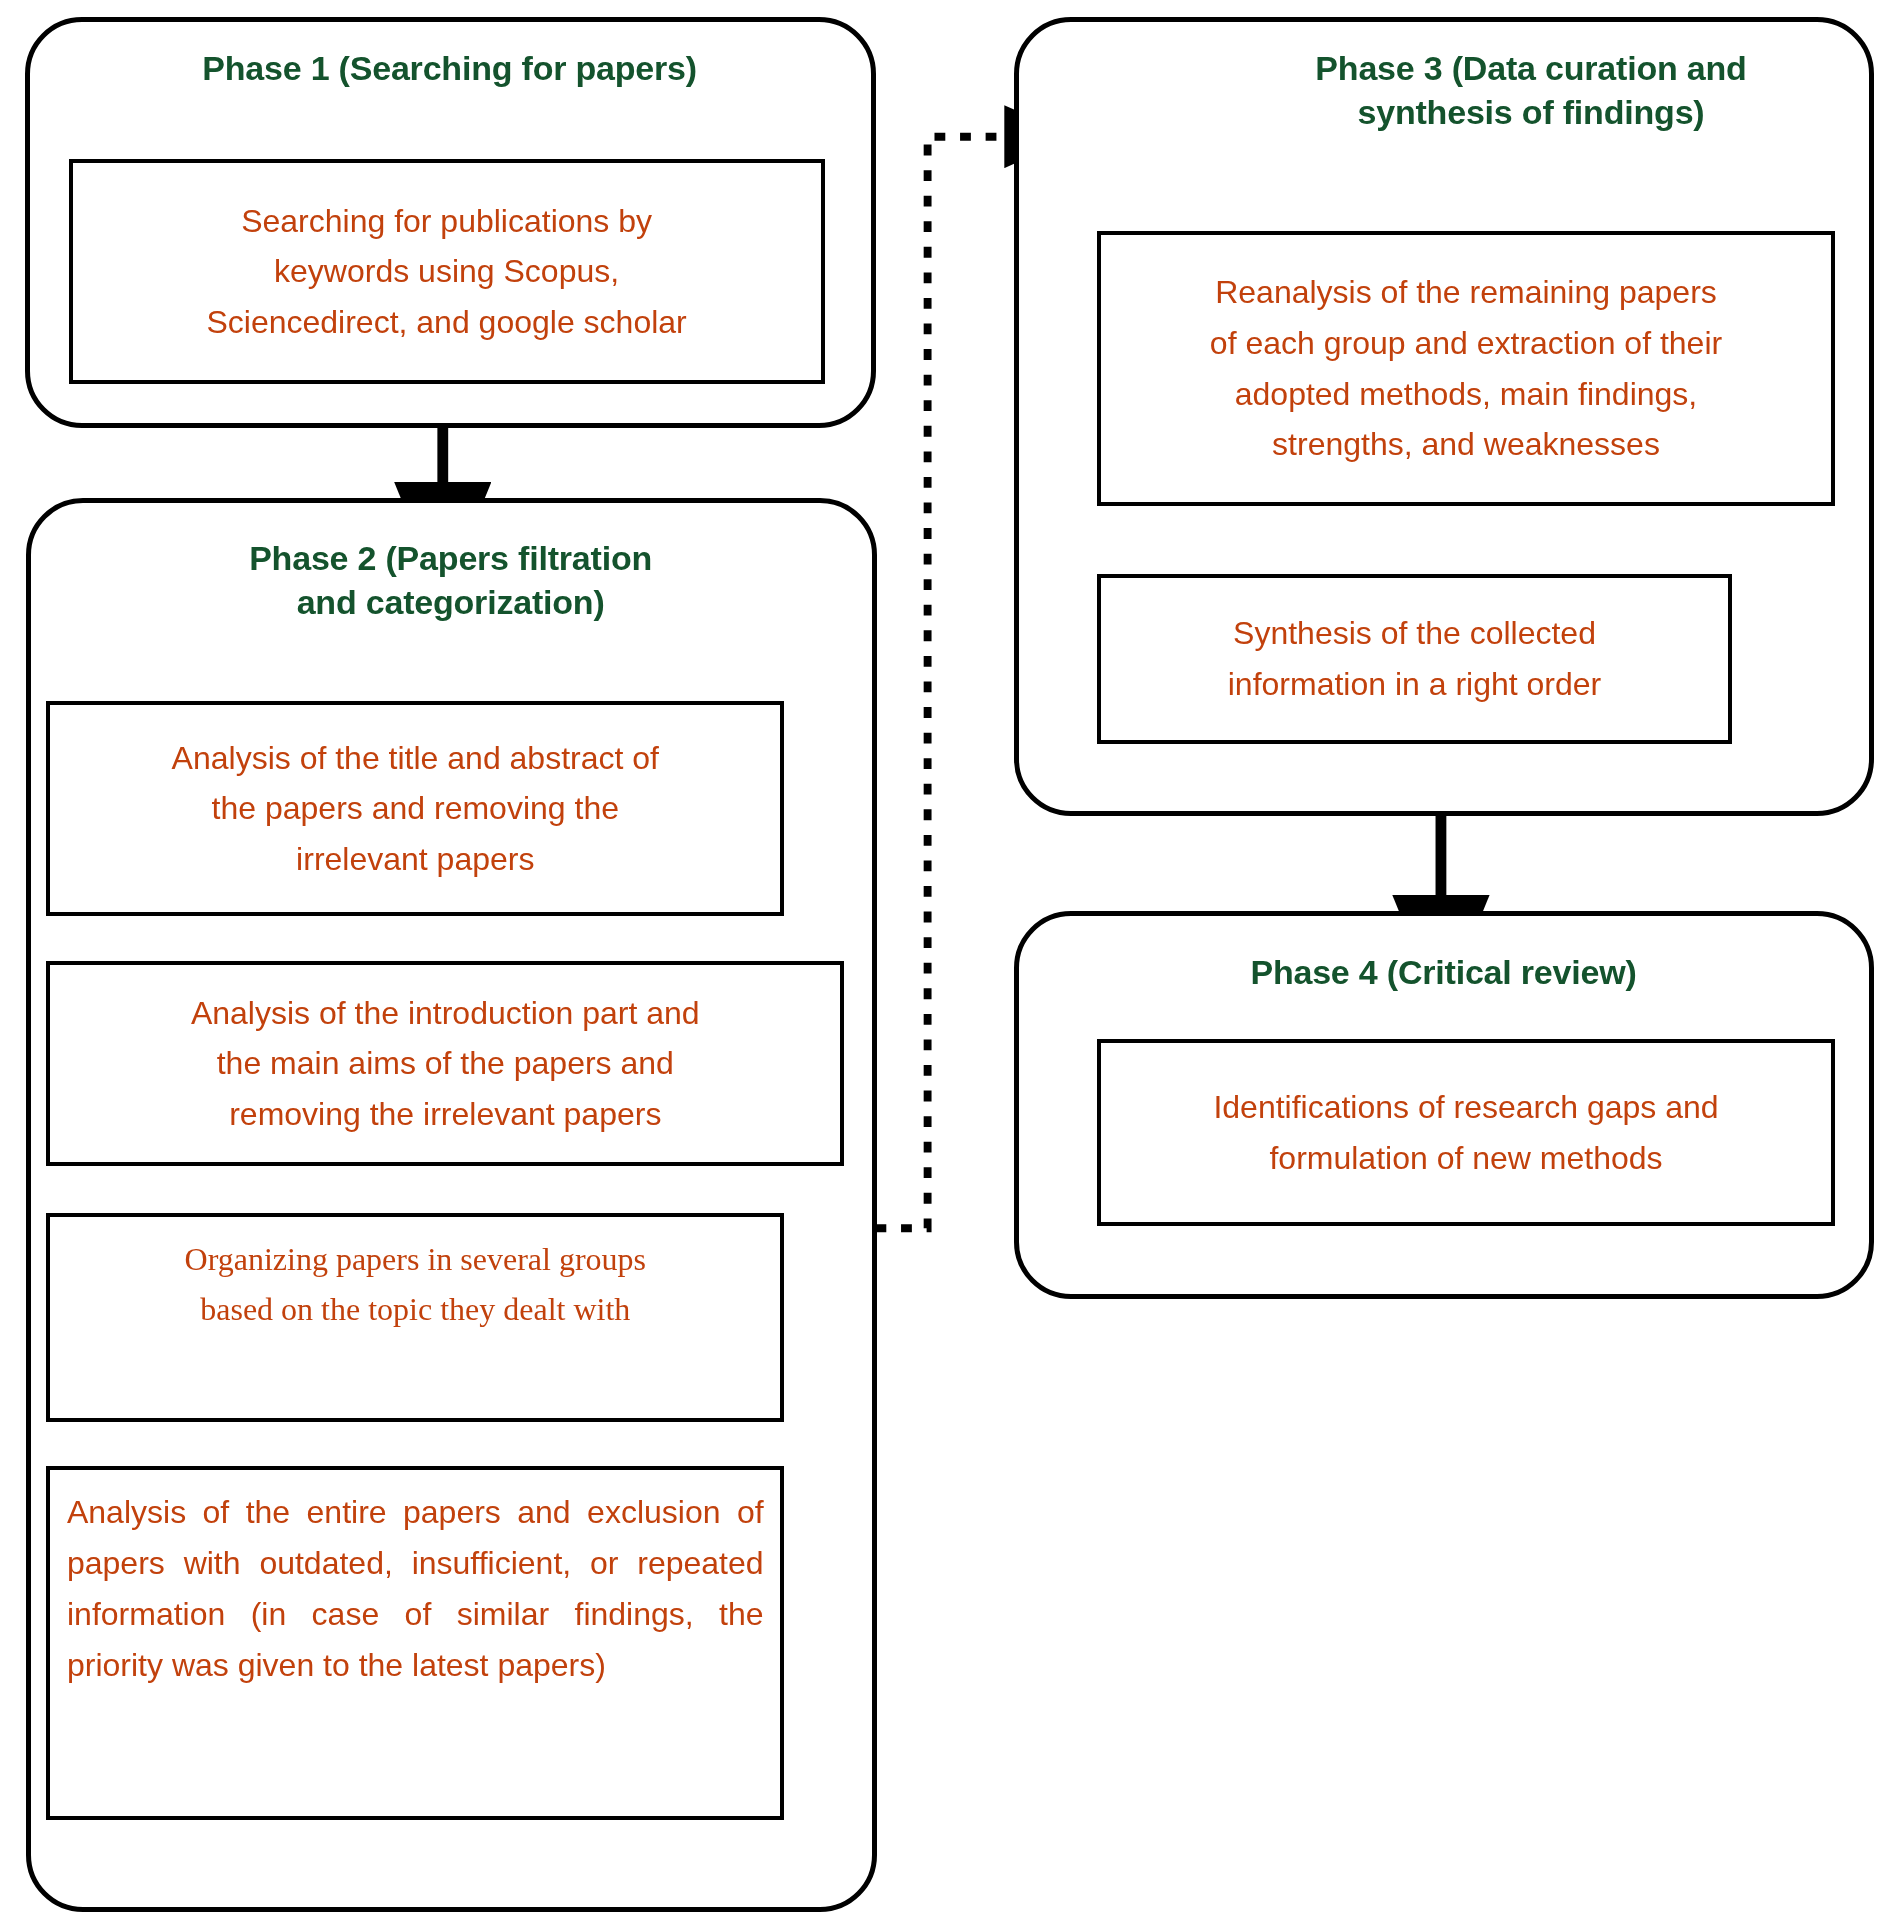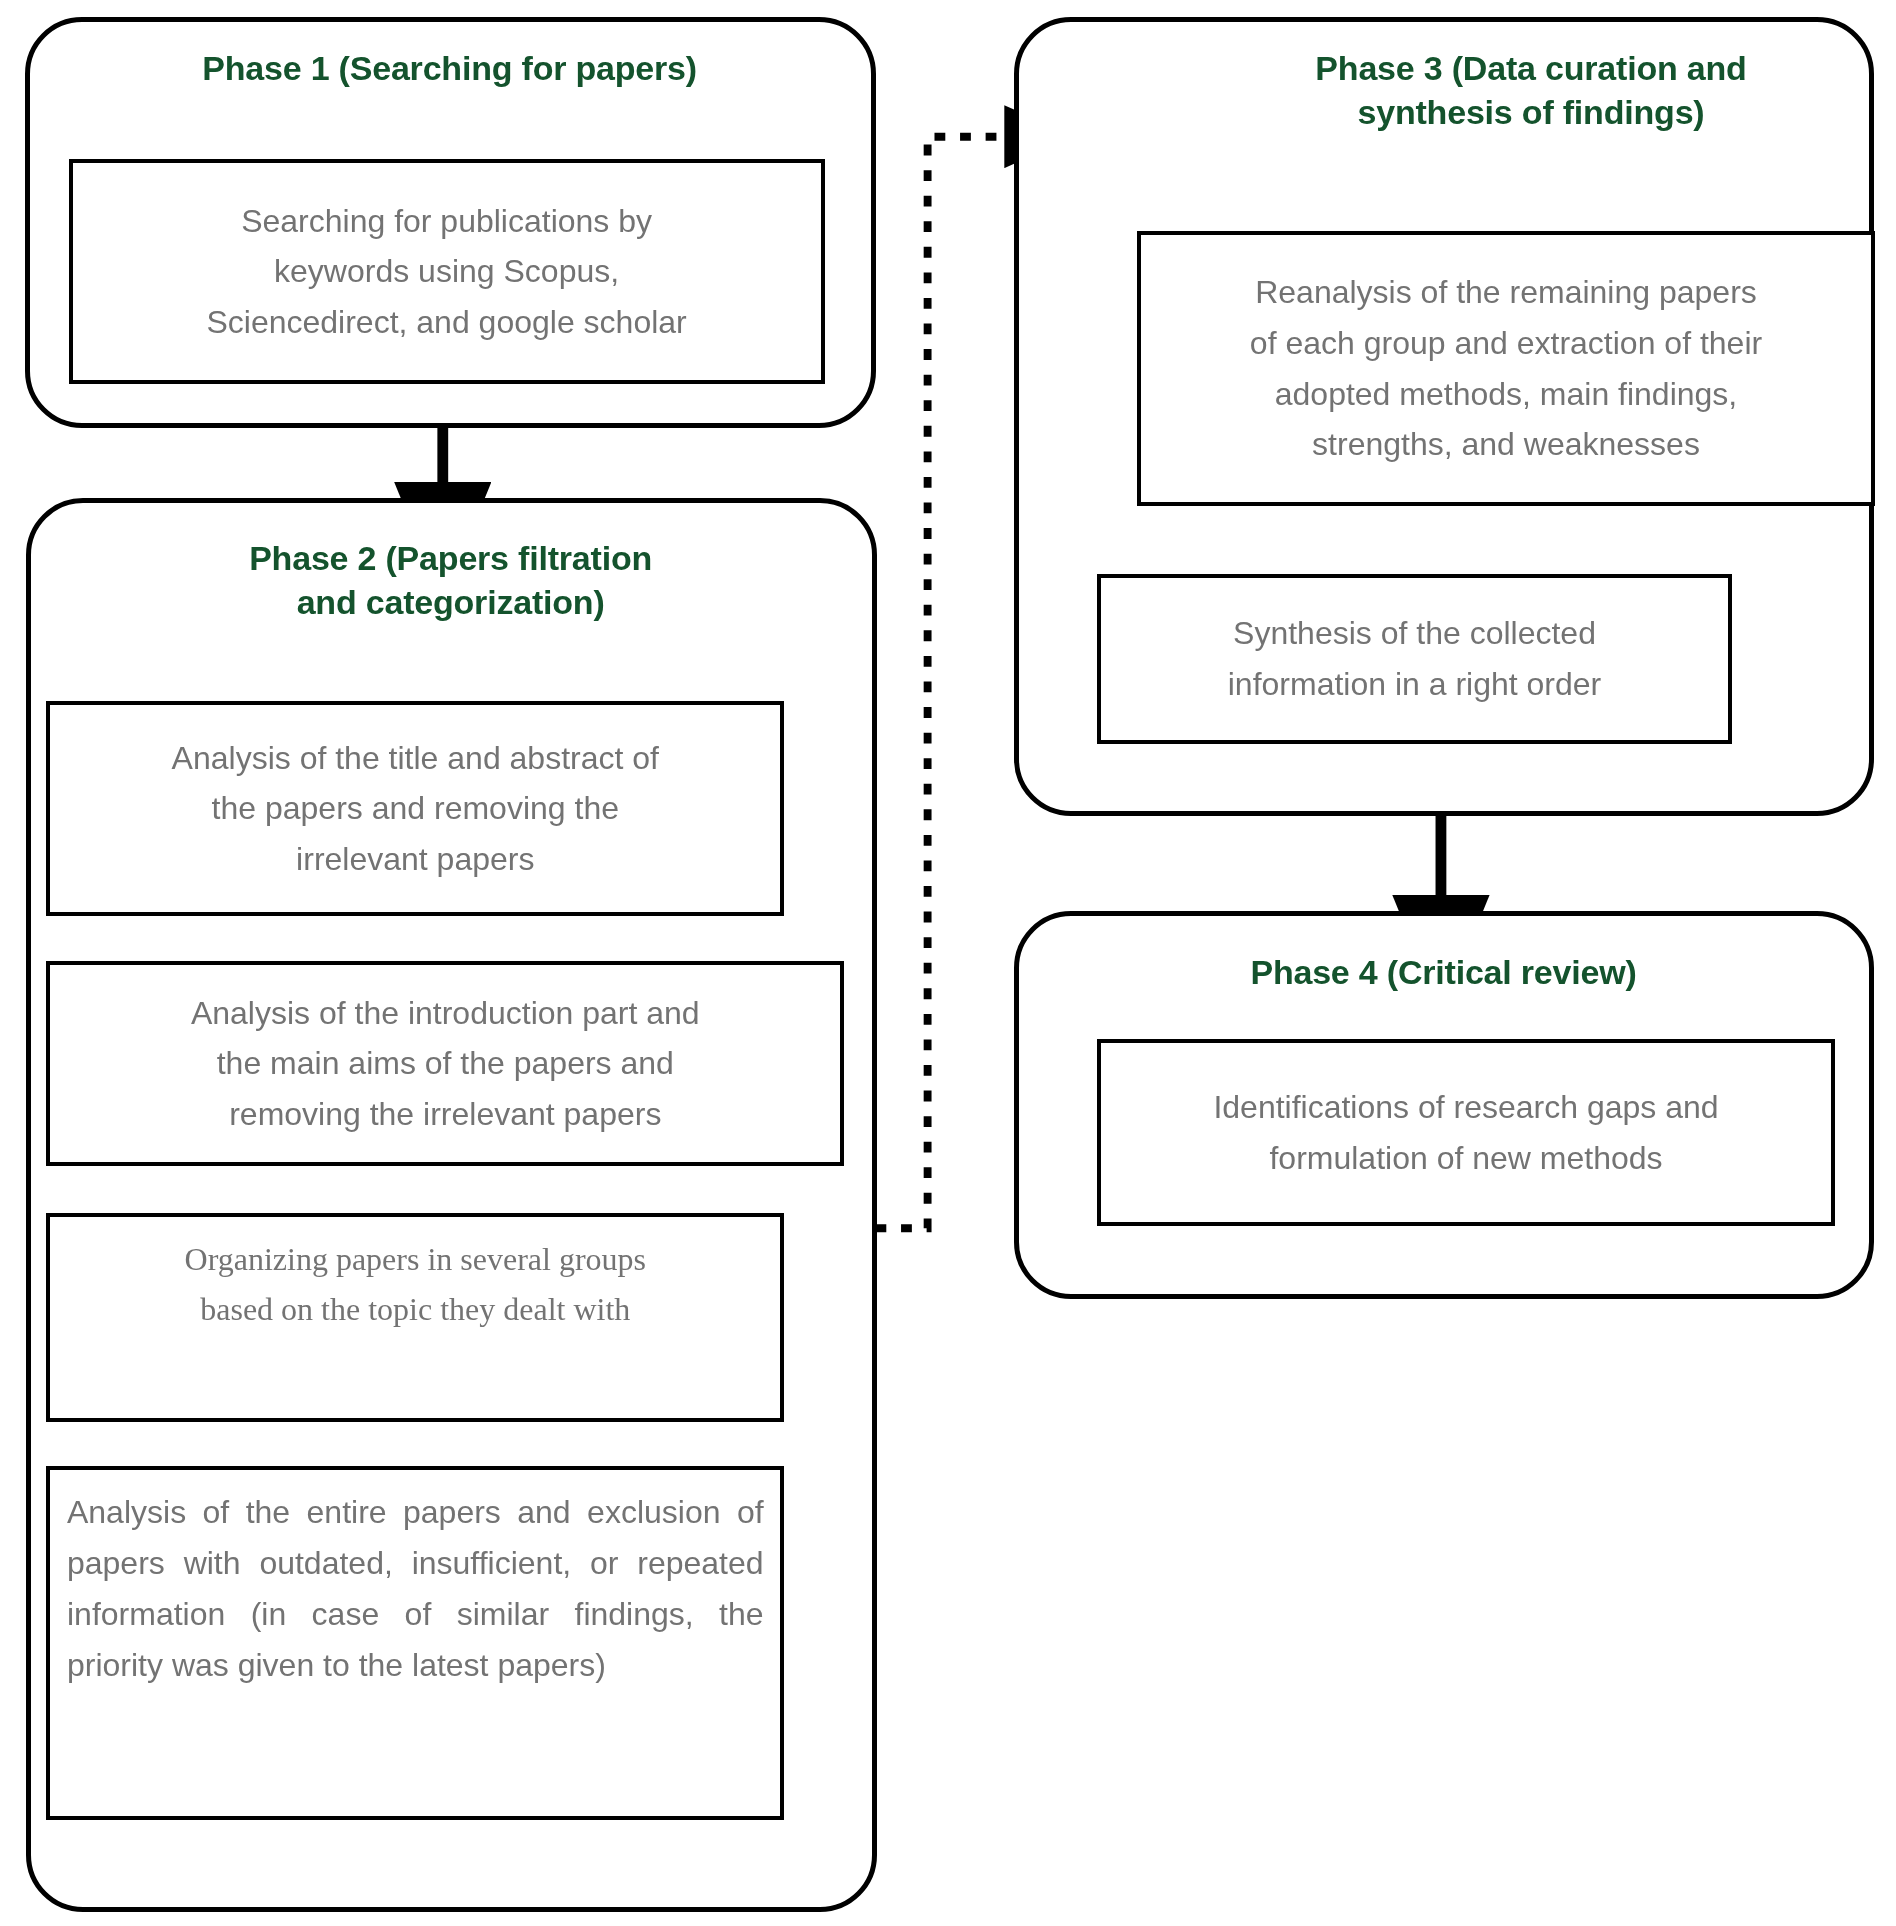--- a/index.html
+++ b/index.html
@@ -49,21 +49,21 @@
     align-items: center;
     justify-content: center;
   }
   .step-text {
     width: 100%;
     box-sizing: border-box;
     padding: 0 12.8px;
     text-align: center;
     font-size: 32px;
     line-height: 1.58;
-    color: #737373;
+    color: #c2410c;
     white-space: pre-line;
   }
   .step-text.justified {
     text-align: justify;
     text-align-last: left;
     padding: 0 16.7px;
     line-height: 1.60;
     white-space: normal;
   }
   .step.align-top { align-items: flex-start; }
@@ -153,21 +153,21 @@
 
     <div class="step align-top" style="left:15.7px; top:963px; width:738px; height:354px;">
       <div class="step-text justified">Analysis of the entire papers and exclusion of papers with outdated, insufficient, or repeated information (in case of similar findings, the priority was given to the latest papers)</div>
     </div>
   </div>
 
   <div class="phase" style="left:1014px; top:17px; width:860px; height:799px;">
     <div class="phase-title" style="left:0; top:23.6px; width:1024px;">Phase 3 (Data curation and
 synthesis of findings)</div>
 
-    <div class="step" style="left:78px; top:209px; width:738px; height:275px;margin-left:40px;">
+    <div class="step" style="left:78px; top:209px; width:738px; height:275px;">
       <div class="step-text">Reanalysis of the remaining papers
 of each group and extraction of their
 adopted methods, main findings,
 strengths, and weaknesses</div>
     </div>
 
     <div class="step" style="left:78px; top:552px; width:635px; height:170px;">
       <div class="step-text">Synthesis of the collected
 information in a right order</div>
     </div>

